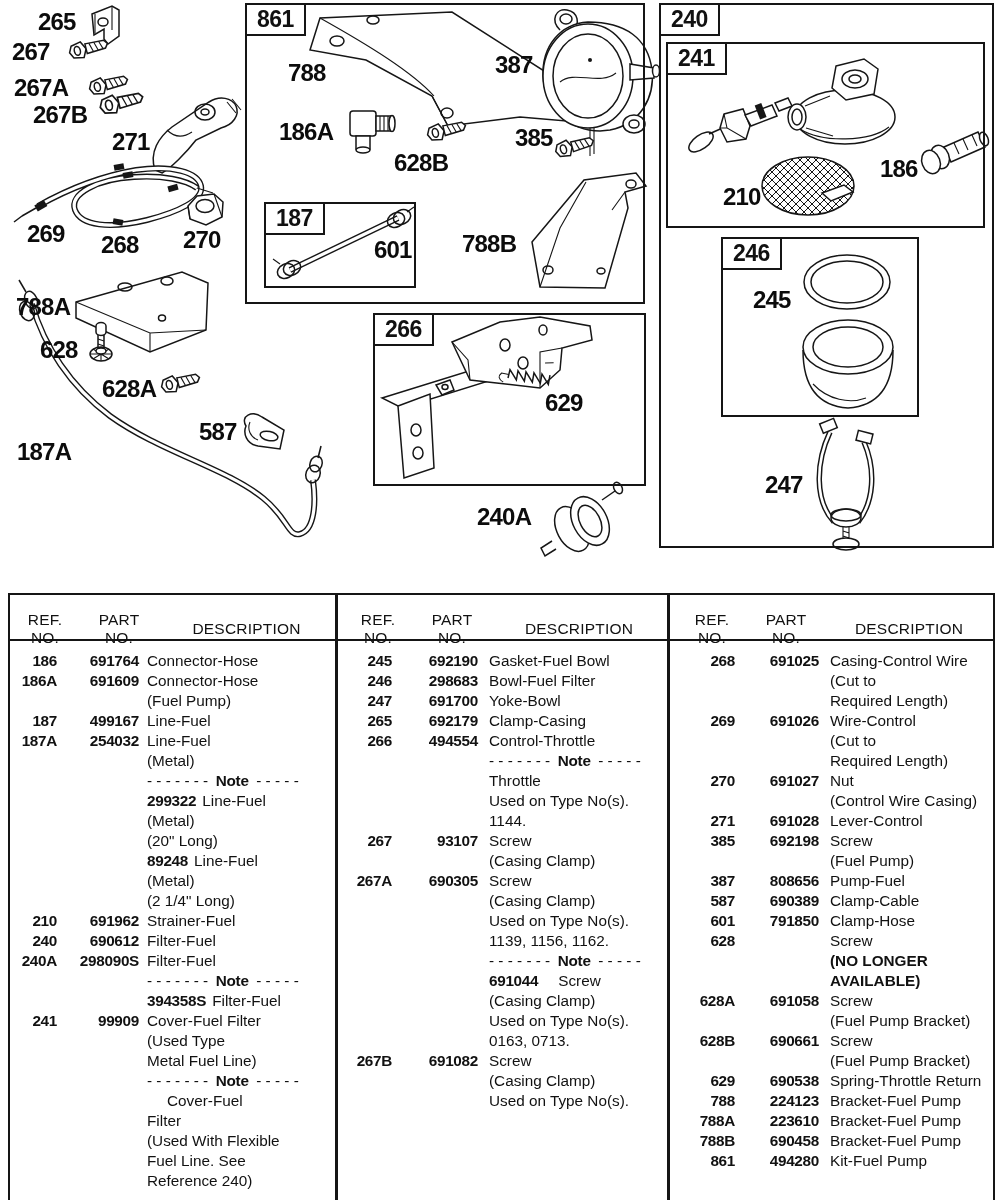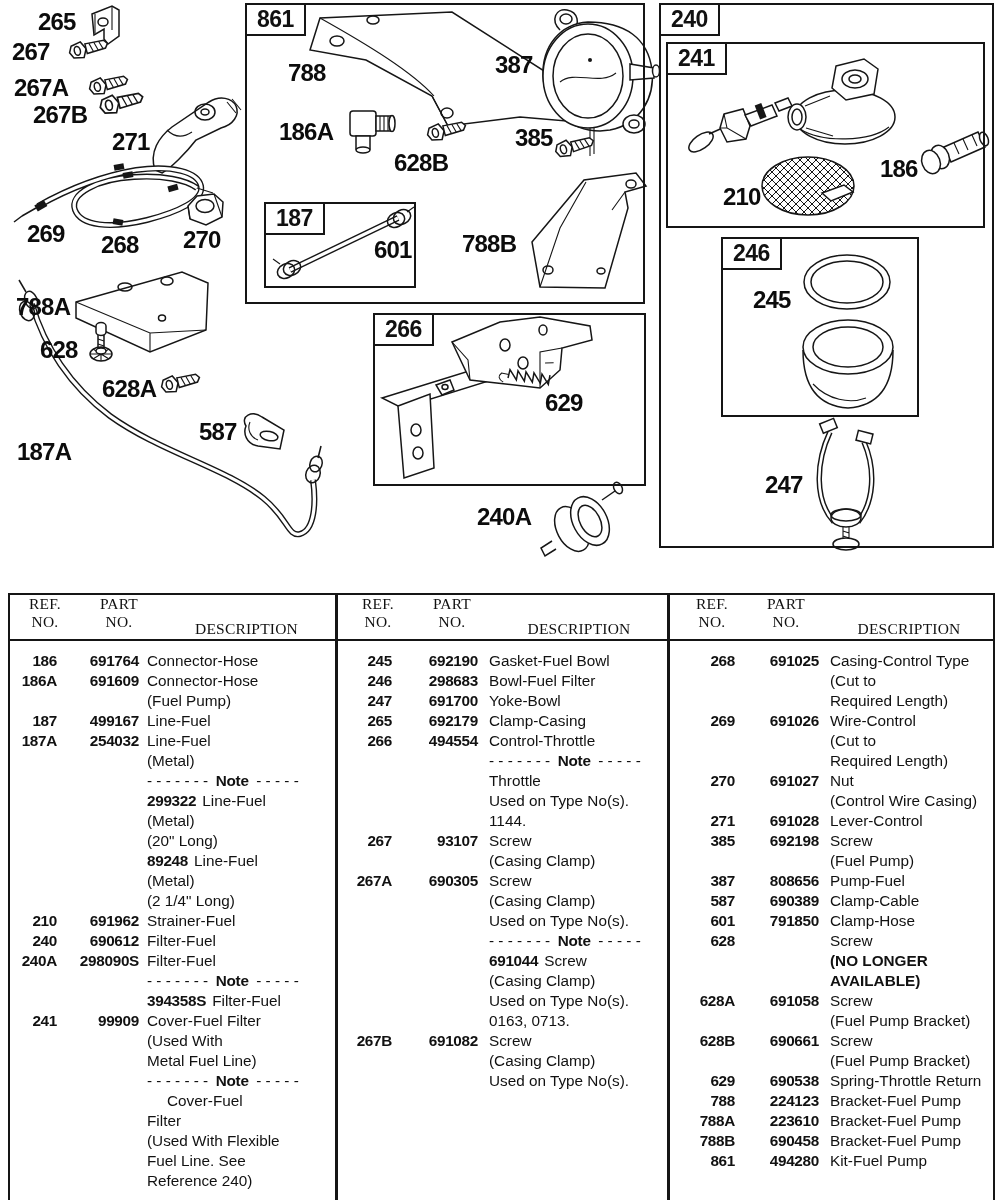--- a/index.html
+++ b/index.html
@@ -18,21 +18,21 @@
   svg .tube{fill:none;stroke:#161616;stroke-width:6;}
   svg .tubew{fill:none;stroke:#fff;stroke-width:3.2;}
   svg .arm{fill:none;stroke:#161616;stroke-width:5.5;}
   svg .armw{fill:none;stroke:#fff;stroke-width:2.6;}
   svg .blk{fill:#161616;stroke:none;}
   
   .ptable{position:absolute;left:8px;top:593px;width:983px;height:607px;
           border:2.5px solid #151515;border-bottom:none;overflow:hidden;}
   .vsep{position:absolute;top:0;bottom:0;width:2.5px;background:#151515;}
   .thead{height:44px;border-bottom:2.5px solid #151515;display:flex;font-size:15.5px;letter-spacing:0.2px;}
-  .hgroup{display:flex;box-sizing:border-box;padding-top:0;font-family:Liberation Serif, serif;}
+  .hgroup{display:flex;box-sizing:border-box;padding-top:16px;}
   .hc{text-align:center;line-height:18px;}
   .h-desc{align-self:flex-end;line-height:20px;flex:1;text-align:center;}
   .tbody{display:flex;}
   .tcol{box-sizing:border-box;padding-top:10px;font-size:15.3px;}
   .tline{display:flex;height:20px;line-height:20px;white-space:nowrap;}
   .c-ref{width:var(--rw);text-align:right;font-weight:700;flex:none;letter-spacing:-0.3px;}
   .c-part{width:var(--pw);text-align:right;font-weight:700;flex:none;letter-spacing:-0.3px;}
   .c-desc{padding-left:var(--dp);flex:1;overflow:hidden;}
   .c-desc b{letter-spacing:-0.3px;}
   .bold{font-weight:700;}
@@ -413,21 +413,21 @@
             <span class="c-desc"><b style="margin-right: 6px;">394358S</b>Filter-Fuel</span>
           </div>
           <div class="tline">
             <span class="c-ref">241</span>
             <span class="c-part">99909</span>
             <span class="c-desc">Cover-Fuel Filter</span>
           </div>
           <div class="tline">
             <span class="c-ref"></span>
             <span class="c-part"></span>
-            <span class="c-desc">(Used With</span>
+            <span class="c-desc">(Used Type</span>
           </div>
           <div class="tline">
             <span class="c-ref"></span>
             <span class="c-part"></span>
             <span class="c-desc">Metal Fuel Line)</span>
           </div>
           <div class="tline">
             <span class="c-ref"></span>
             <span class="c-part"></span>
             <span class="c-desc">- - - - - - - <b>Note</b> - - - - -</span>
@@ -525,26 +525,31 @@
             <span class="c-desc">(Casing Clamp)</span>
           </div>
           <div class="tline">
             <span class="c-ref"></span>
             <span class="c-part"></span>
             <span class="c-desc">Used on Type No(s).</span>
           </div>
           <div class="tline">
             <span class="c-ref"></span>
             <span class="c-part"></span>
+            <span class="c-desc">1139, 1156, 1162.</span>
+          </div>
+          <div class="tline">
+            <span class="c-ref"></span>
+            <span class="c-part"></span>
             <span class="c-desc">- - - - - - - <b>Note</b> - - - - -</span>
           </div>
           <div class="tline">
             <span class="c-ref"></span>
             <span class="c-part"></span>
-            <span class="c-desc"><b style="margin-right: 6px;">691044</b>Screw</span>
+            <span class="c-desc"><b style="margin-right: 20px;">691044</b>Screw</span>
           </div>
           <div class="tline">
             <span class="c-ref"></span>
             <span class="c-part"></span>
             <span class="c-desc">(Casing Clamp)</span>
           </div>
           <div class="tline">
             <span class="c-ref"></span>
             <span class="c-part"></span>
             <span class="c-desc">Used on Type No(s).</span>
@@ -567,21 +572,21 @@
           <div class="tline">
             <span class="c-ref"></span>
             <span class="c-part"></span>
             <span class="c-desc">Used on Type No(s).</span>
           </div>
         </div>
         <div class="tcol" style="width: 326px; --rw: 68px; --pw: 84px; --dp: 11px;">
           <div class="tline">
             <span class="c-ref">268</span>
             <span class="c-part">691025</span>
-            <span class="c-desc">Casing-Control Type</span>
+            <span class="c-desc">Casing-Control Wire</span>
           </div>
           <div class="tline">
             <span class="c-ref"></span>
             <span class="c-part"></span>
             <span class="c-desc">(Cut to</span>
           </div>
           <div class="tline">
             <span class="c-ref"></span>
             <span class="c-part"></span>
             <span class="c-desc">Required Length)</span>

